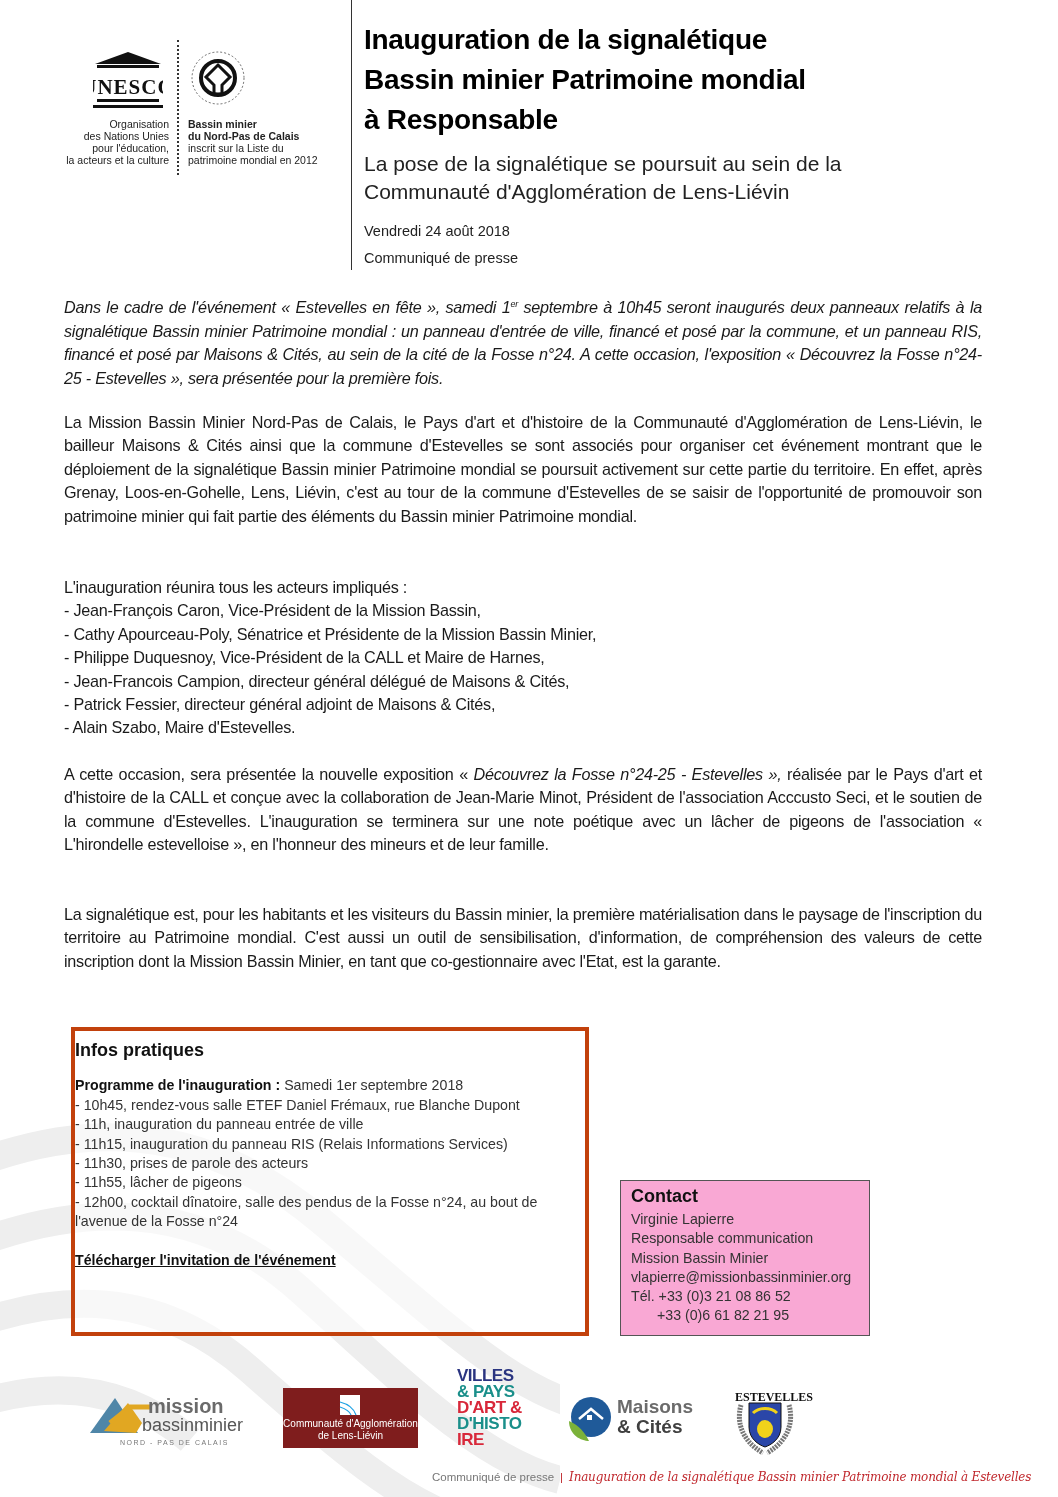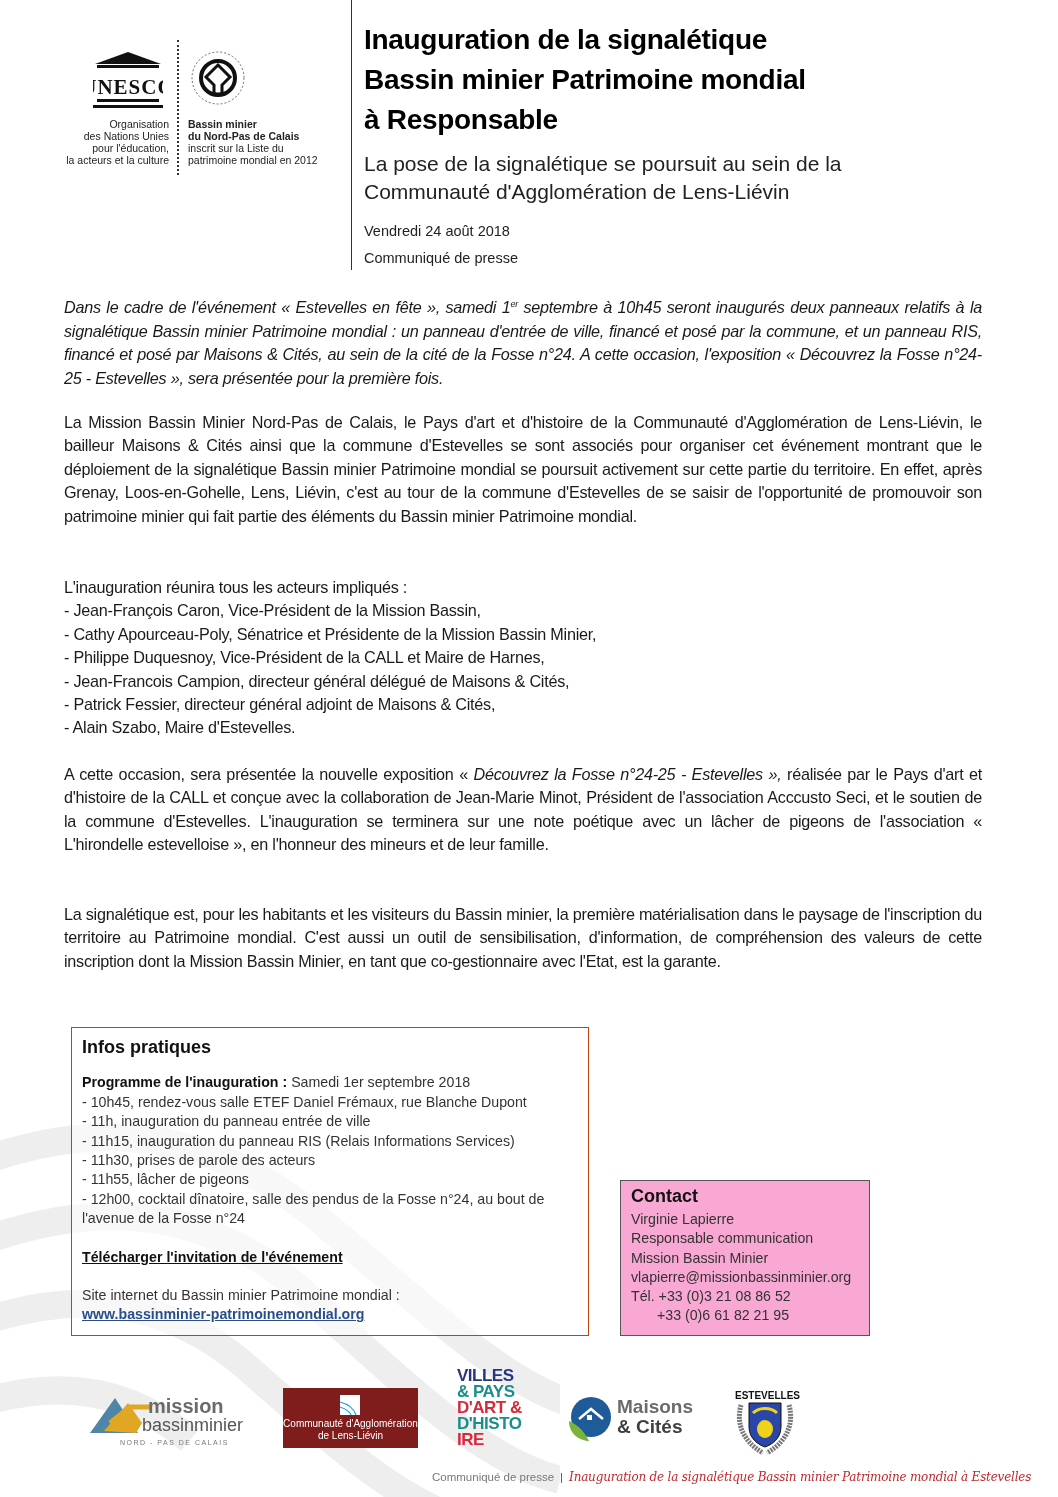--- a/index.html
+++ b/index.html
@@ -25,21 +25,21 @@
   .date { left: 364px; top: 223px; font-size: 14.5px; color: #222; }
   .kind { left: 364px; top: 250px; font-size: 14.5px; color: #222; }
 
   
   .para { left: 64px; width: 918px; font-size: 16.2px; line-height: 23.4px; text-align: justify; color: #1a1a1a; font-family: "Liberation Sans Narrow", "Liberation Sans", sans-serif; letter-spacing: -0.25px; }
   .para.italic { font-style: italic; }
   .para sup { font-size: 9px; }
   .list-line { display: block; }
 
   
-  .infos { left: 71px; top: 1027px; width: 518px; height: 309px; border: 1px solid #c2410c; box-sizing: border-box; padding: 10px 10px; font-size: 14.2px; line-height: 19.4px; color: #333; background: rgba(255,255,255,0.6); }
+  .infos { left: 71px; top: 1027px; width: 518px; height: 309px; border: 4px solid #c2410c; box-sizing: border-box; padding: 10px 0; font-size: 14.2px; line-height: 19.4px; color: #333; background: rgba(255,255,255,0.6); }
   .infos h3 { margin: 0 0 16px 0; font-size: 18px; font-weight: bold; color: #111; }
   .infos .bold { font-weight: bold; color: #111; }
   .infos .dl-link { font-weight: bold; color: #111; text-decoration: underline; display: inline-block; margin-top: 19px; }
   .infos .site { display: block; margin-top: 19px; }
   .infos .url { color: #2a4e8a; font-weight: bold; text-decoration: underline; }
 
   
   .contact { left: 620px; top: 1180px; width: 250px; height: 156px; border: 1px solid #555; box-sizing: border-box; padding: 6px 10px; font-size: 14.2px; line-height: 19.2px; color: #333; background: #f9a8d4; }
   .contact h3 { margin: 0 0 4px 0; font-size: 18px; font-weight: bold; color: #111; }
   .contact .indent { padding-left: 26px; display: block; }
@@ -47,21 +47,21 @@
   
   .logo-mission { left: 90px; top: 1393px; width: 175px; height: 55px; }
   .logo-call { left: 283px; top: 1388px; width: 135px; height: 60px; background: #7f1d1d; color: #fff; text-align: center; font-size: 10px; line-height: 12px; box-sizing: border-box; padding-top: 30px; }
   .logo-call .mark { position: absolute; left: 55px; top: 6px; width: 24px; height: 22px; }
   .logo-vpah { left: 457px; top: 1368px; width: 68px; height: 80px; font-weight: bold; font-size: 17px; line-height: 16px; letter-spacing: -0.5px; }
   .logo-vpah span { display: block; }
   .logo-maisons { left: 565px; top: 1395px; width: 140px; height: 48px; }
   .logo-maisons .txt { position: absolute; left: 52px; top: 2px; font-size: 19px; line-height: 20px; font-weight: bold; color: #6b6b6b; }
   .logo-maisons .txt .green { color: #404040; }
   .logo-estevelles { left: 735px; top: 1390px; width: 60px; height: 65px; }
-  .logo-estevelles .lbl { position: absolute; left: 0; top: 0; width: 60px; text-align: left; font-size: 10px; font-weight: bold; color: #111; }
+  .logo-estevelles .lbl { position: absolute; left: 0; top: 0; width: 60px; text-align: left; font-size: 12px; font-weight: bold; color: #111; font-family: Liberation Serif, serif; }
 
   
   .footer { left: 432px; top: 1470px; font-size: 11.5px; color: #777; white-space: nowrap; }
   .footer .sep { color: #c0282d; margin: 0 6px; }
   .footer .script { color: #c0282d; font-family: "DejaVu Serif", serif; font-style: italic; font-size: 12px; letter-spacing: -0.2px; }
 </style>
 </head>
 <body>
 
 <svg class="swirls" viewBox="0 0 560 417">
@@ -136,24 +136,20 @@
 <div class="abs infos">
   <h3>Infos pratiques</h3>
   <div><span class="bold">Programme de l'inauguration :</span><span> Samedi 1er septembre 2018</span></div>
   <div>- 10h45, rendez-vous salle ETEF Daniel Frémaux, rue Blanche Dupont</div>
   <div>- 11h, inauguration du panneau entrée de ville</div>
   <div>- 11h15, inauguration du panneau RIS (Relais Informations Services)</div>
   <div>- 11h30, prises de parole des acteurs</div>
   <div>- 11h55, lâcher de pigeons</div>
   <div>- 12h00, cocktail dînatoire, salle des pendus de la Fosse n°24, au bout de l'avenue de la Fosse n°24</div>
   <a class="dl-link">Télécharger l'invitation de l'événement</a>
-  <span class="site">
-    <span>Site internet du Bassin minier Patrimoine mondial :</span><br>
-    <a class="url">www.bassinminier-patrimoinemondial.org</a>
-  </span>
 </div>
 
 <div class="abs contact">
   <h3>Contact</h3>
   <div>Virginie Lapierre</div>
   <div>Responsable communication</div>
   <div>Mission Bassin Minier</div>
   <div>vlapierre@missionbassinminier.org</div>
   <div>Tél. +33 (0)3 21 08 86 52</div>
   <span class="indent">+33 (0)6 61 82 21 95</span>

